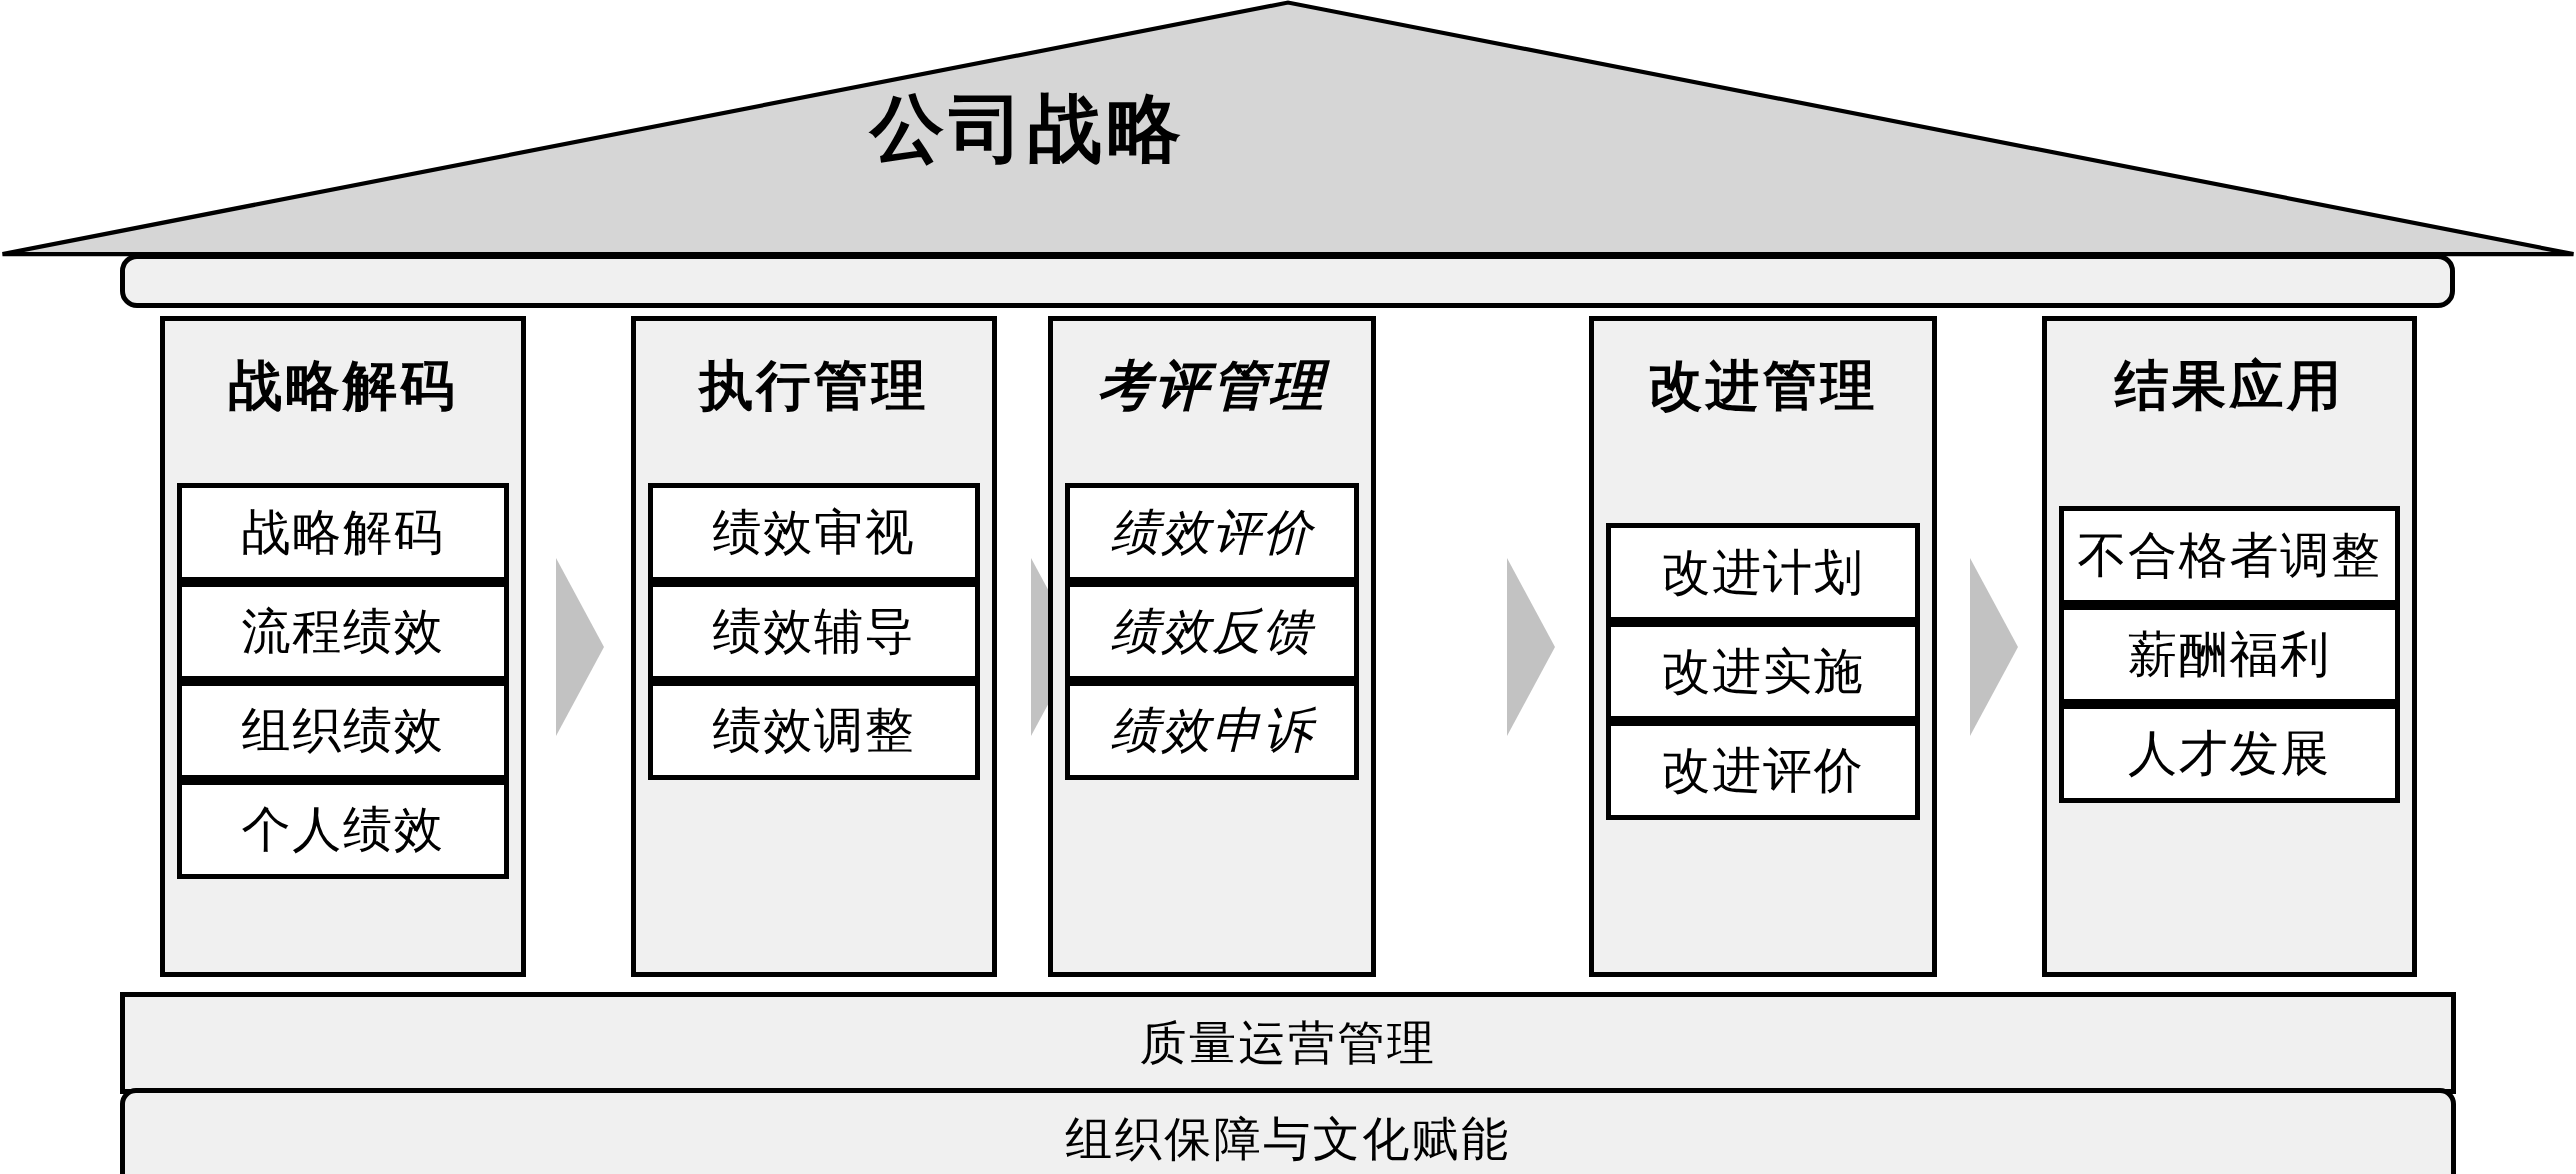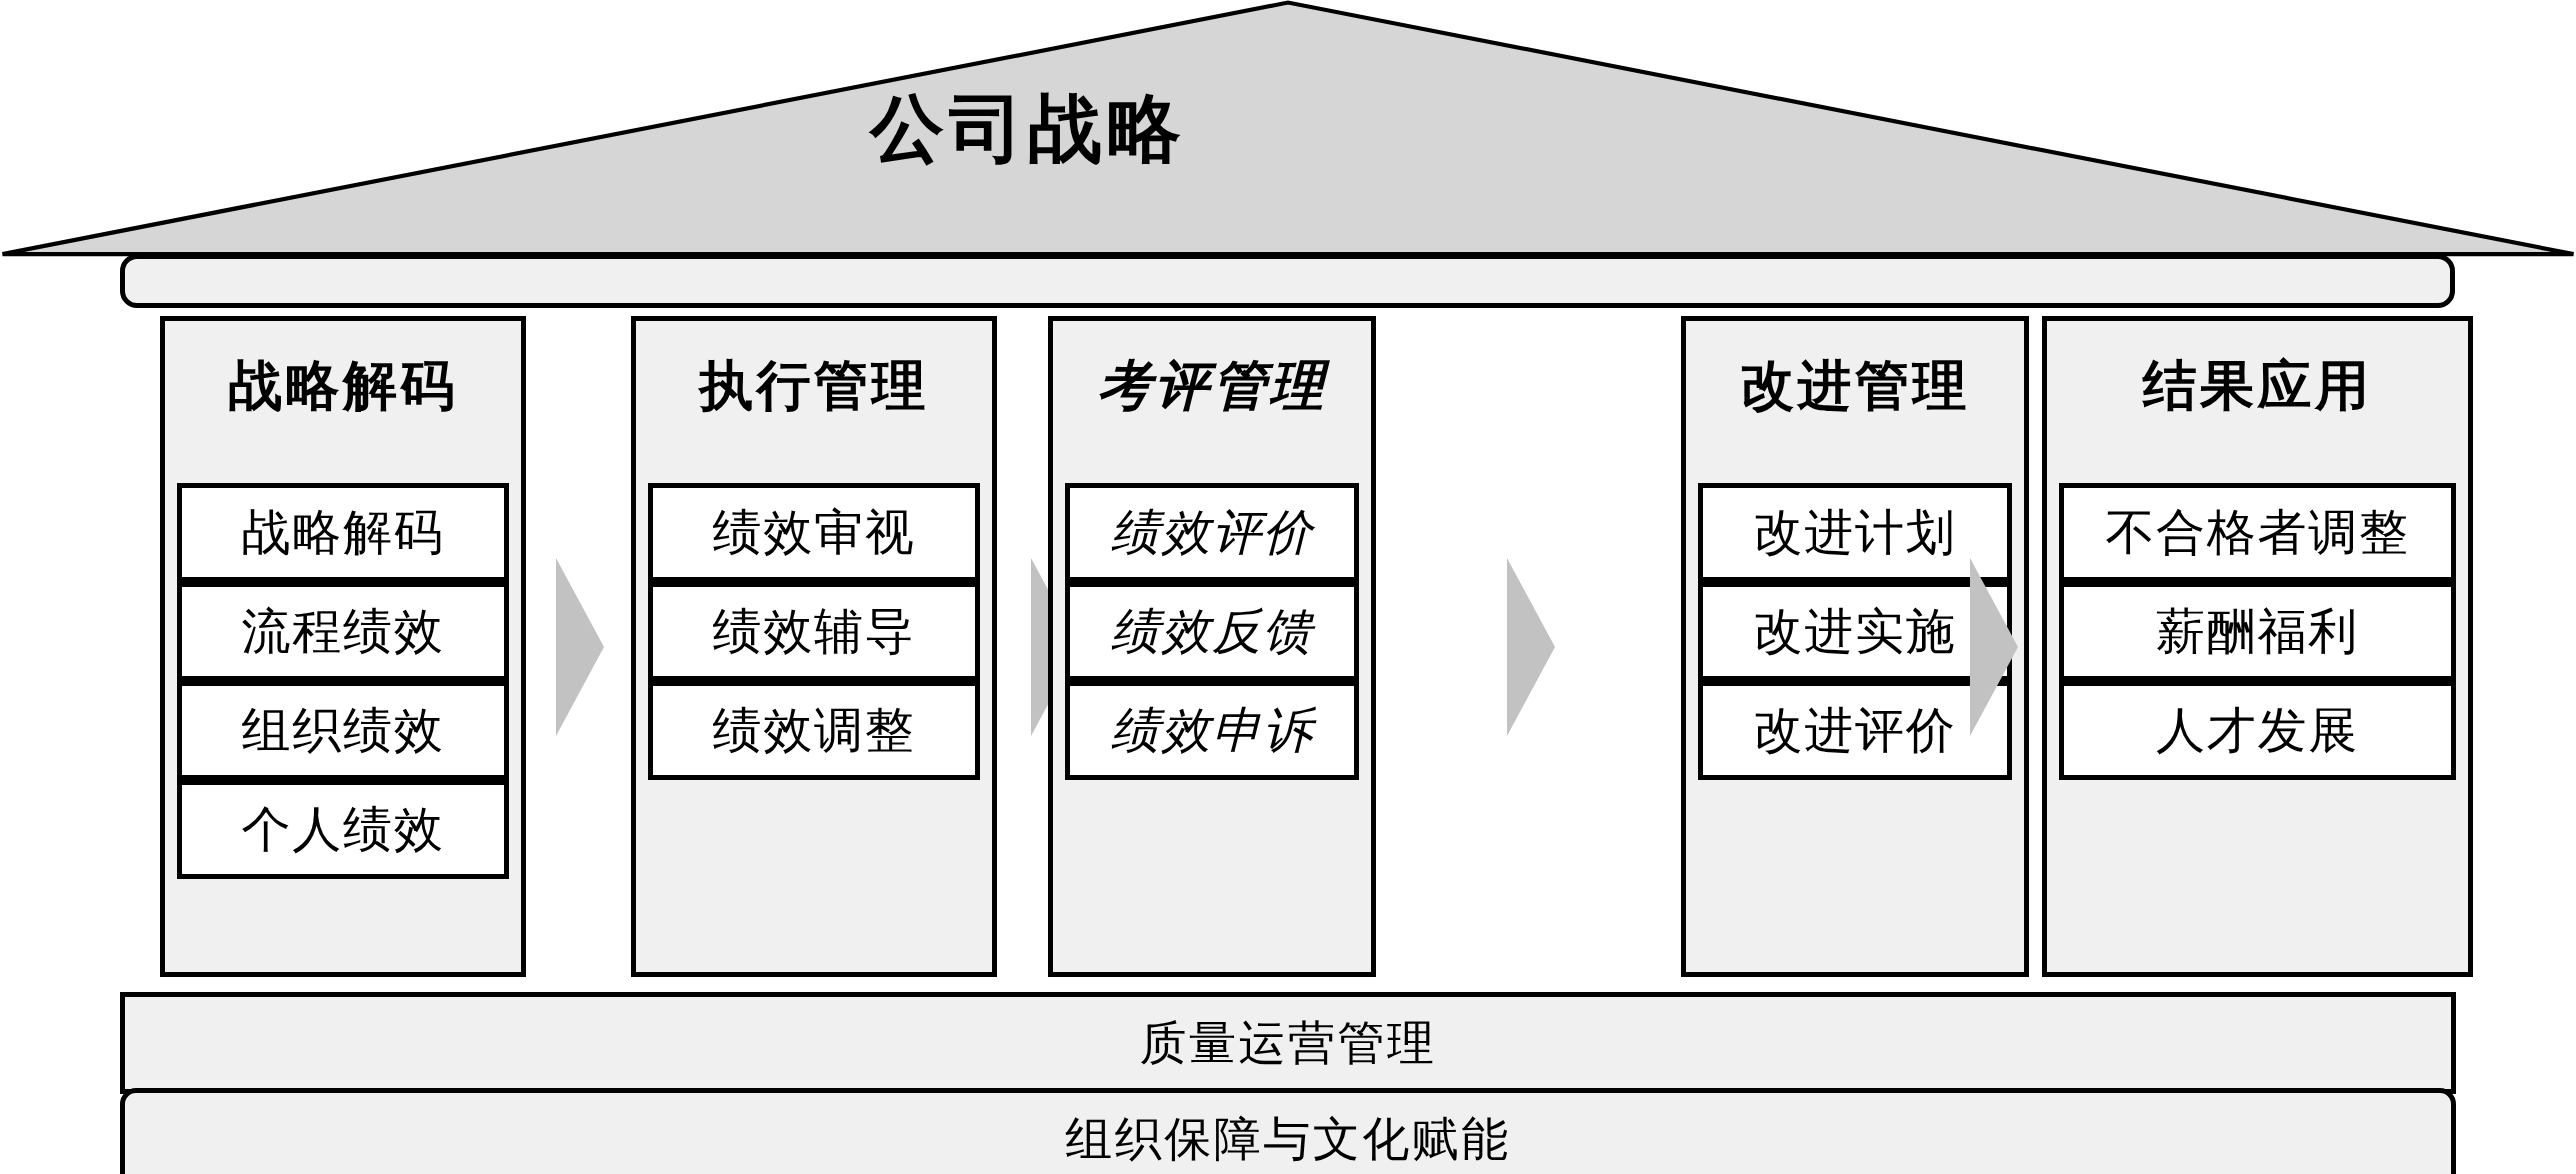--- a/index.html
+++ b/index.html
@@ -41,22 +41,22 @@
   .pillar {
     position: absolute; top: 316px; height: 661px;
     box-sizing: border-box;
     background: var(--panel-fill, #f0f0f0);
     border: 5px solid var(--border, #000000);
     display: flex; flex-direction: column;
   }
   .p1 { left: 160px;  width: 366px; }
   .p2 { left: 631px;  width: 366px; }
   .p3 { left: 1048px; width: 328px; font-style: italic; }
-  .p4 { left: 1681px; width: 348px; }
-  .p5 { left: 2042px; width: 431px; }
+  .p4 { left: 1589px; width: 348px; gap: 40px; }
+  .p5 { left: 2042px; width: 375px; gap: 23px; }
 
   .pillar-title {
     height: 130px; margin: 0; flex: 0 0 auto;
     display: flex; align-items: center; justify-content: center;
     font-size: 54px; font-weight: bold; letter-spacing: 3.4px;
     white-space: nowrap;
   }
   .pillar-boxes {
     flex: 1 1 auto;
     display: flex; flex-direction: column; 

